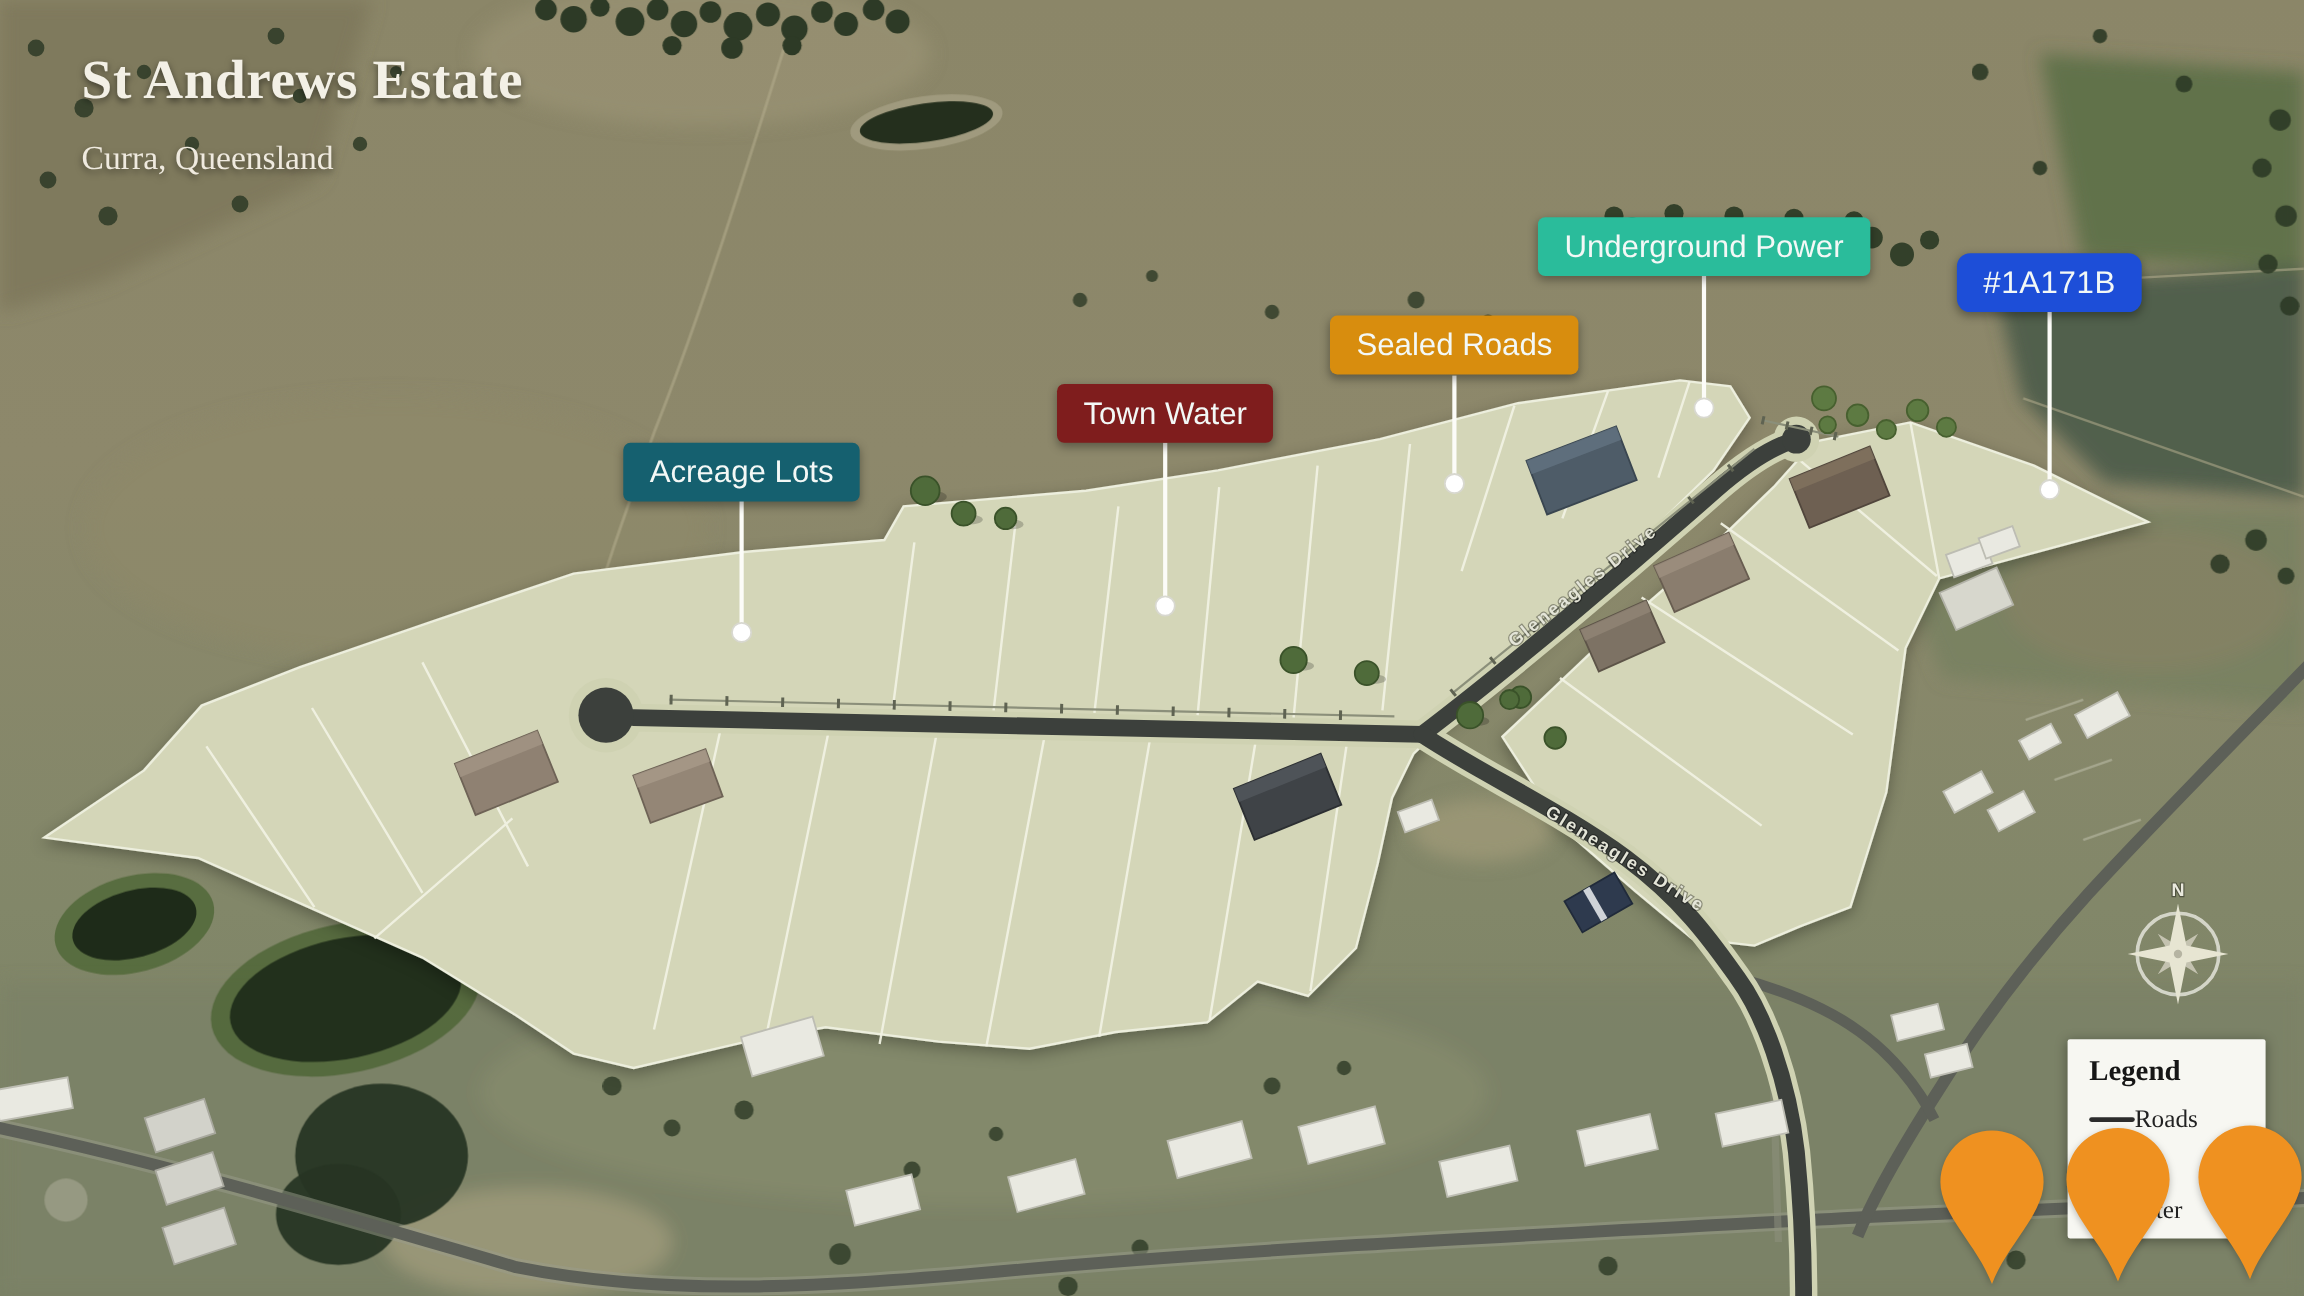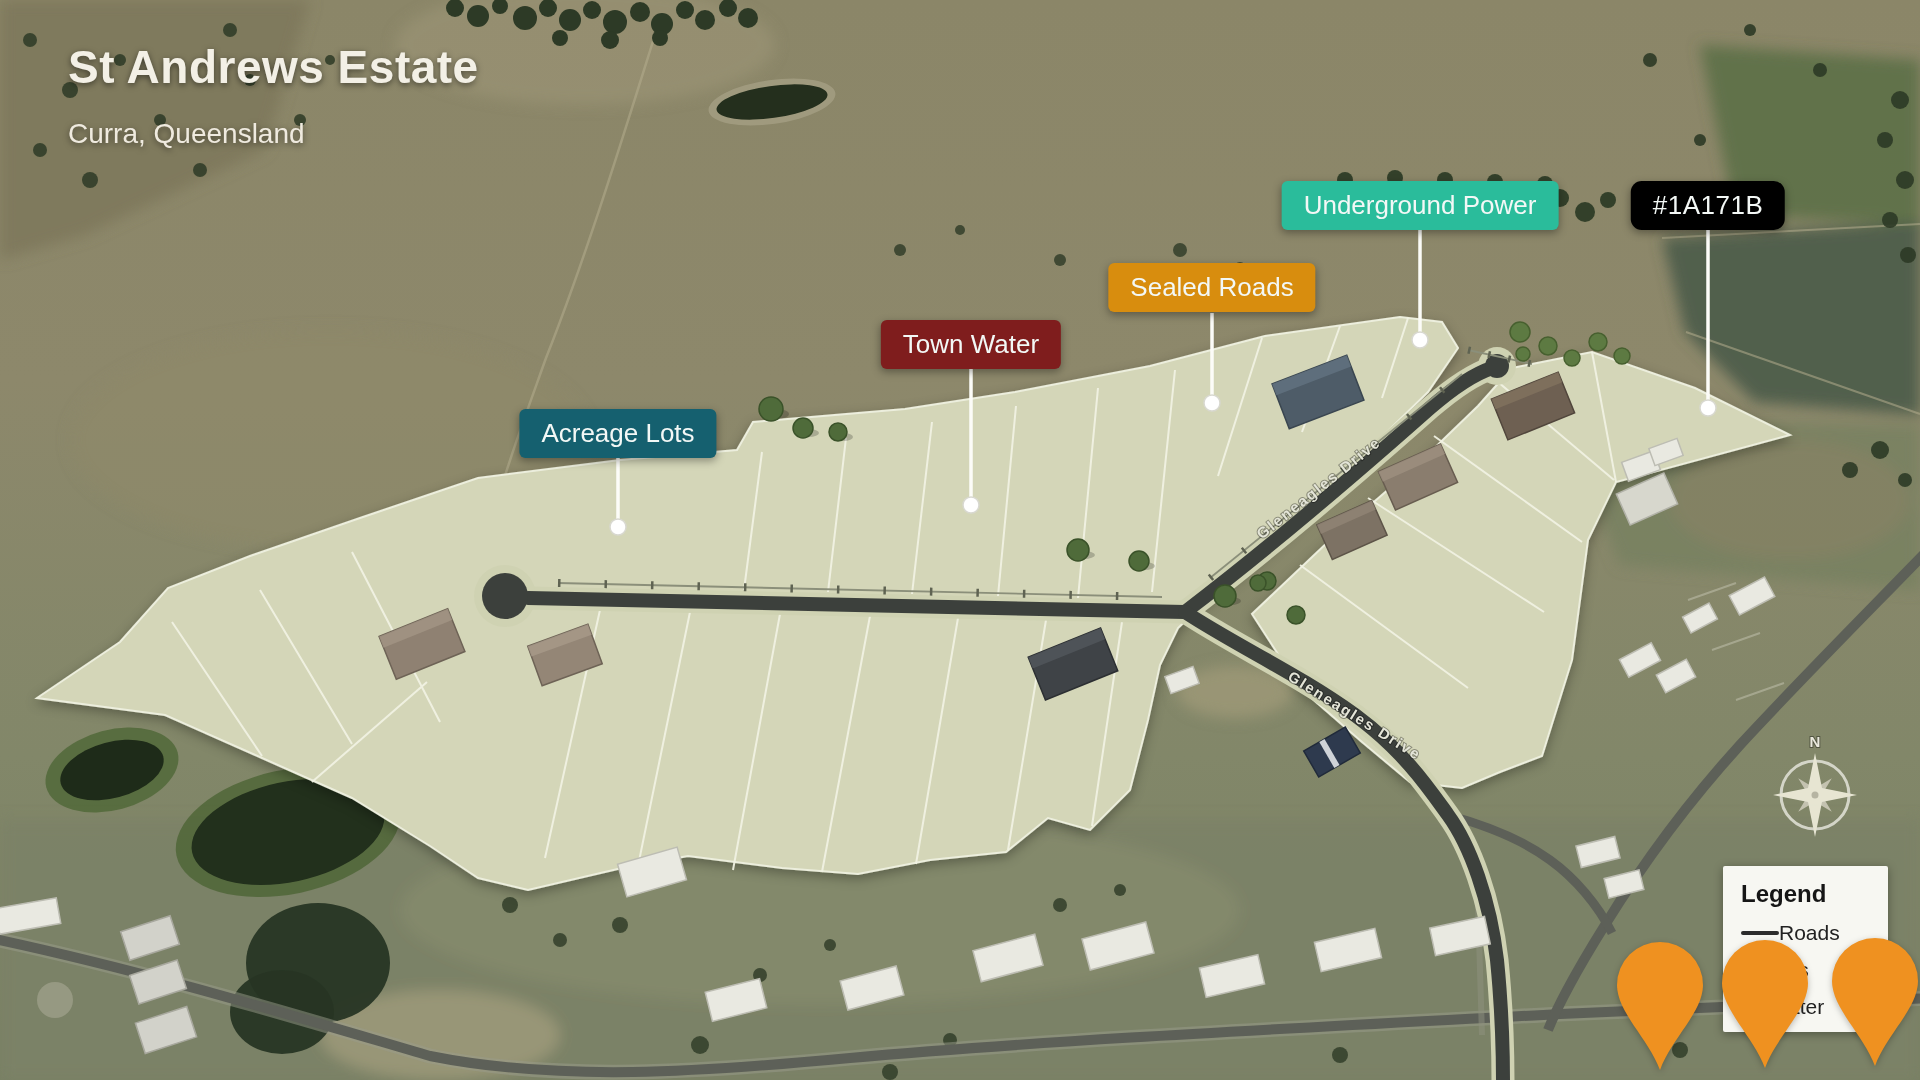--- a/index.html
+++ b/index.html
@@ -1,32 +1,32 @@
 <!DOCTYPE html>
 <html><head>
 <meta charset="utf-8">
 <style>
   html,body{margin:0;padding:0;background:#6d6f5c;}
   #stage{position:relative;width:1920px;height:1080px;overflow:hidden;
          font-family:"Liberation Sans", sans-serif;background:#8a8569;}
   #stage > svg.map{position:absolute;left:0;top:0;z-index:0;}
-  .overlay{position:absolute;z-index:3;}
+  .overlay{position:absolute;z-index:3;font-family:Liberation Serif, serif;}
   
   .title-block{left:68px;top:40px;color:#f3f0e6;text-shadow:0 2px 6px rgba(0,0,0,.5);}
   .title-block h1{margin:0;font-size:46px;font-weight:bold;letter-spacing:.5px;}
   .title-block .subtitle{margin-top:24px;font-size:28px;font-weight:400;color:#efeadf;}
   
   .badge{position:absolute;transform:translateX(-50%);color:#f3f8f6;font-size:26px;
          font-weight:500;padding:9px 22px;border-radius:6px;white-space:nowrap;
          box-shadow:0 3px 8px rgba(0,0,0,.35);z-index:3;}
   .badge.acreage{background:#15606F;}
   .badge.water{background:#7f1d1d;}
   .badge.roads{background:#D88D0E;}
   .badge.power{background:#2ABC9B;}
-  .badge.lotid{background:#000000;border-radius:11px;letter-spacing:.5px;}
+  .badge.lotid{background:#1d4ed8;border-radius:11px;letter-spacing:.5px;margin-top:30px;}
   
   .legend{left:1723px;top:866px;width:165px;height:166px;background:#f7f7f2;
           border-radius:2px;box-shadow:0 2px 10px rgba(0,0,0,.35);
           padding:14px 0 0 18px;box-sizing:border-box;z-index:3;}
   .legend .legend-title{font-size:24px;font-weight:bold;color:#161616;}
   .legend .row{display:flex;align-items:center;margin-top:13px;gap:0;}
   .legend .row .label{font-size:21px;color:#222;}
   .sw-line{width:38px;height:4px;background:#2c2c2c;border-radius:2px;flex:0 0 auto;}
   .sw-area{width:26px;height:17px;border:1px solid #9a9a90;flex:0 0 auto;}
   .sw-lots{background:#d4d6b8;}
@@ -361,21 +361,21 @@
         <circle cx="1708" cy="408" r="8"></circle>
       </g>
     </g>
   </svg>
 
   <div class="overlay title-block">
     <h1>St Andrews Estate</h1>
     <div class="subtitle">Curra, Queensland</div>
   </div>
 
-  <div class="badge acreage" style="left:618px;top:369px;margin-top:40px;">Acreage Lots</div>
+  <div class="badge acreage" style="left:618px;top:369px;">Acreage Lots</div>
   <div class="badge water" style="left:971px;top:320px;">Town Water</div>
   <div class="badge power" style="left:1420px;top:181px;">Underground Power</div>
   <div class="badge roads" style="left:1212px;top:263px;">Sealed Roads</div>
   <div class="badge lotid" style="left:1708px;top:181px;">#1A171B</div>
 
   <div class="overlay legend">
     <div class="legend-title">Legend</div>
     <div class="row">
       <span class="sw-line"></span>
       <span class="label">Roads</span>

